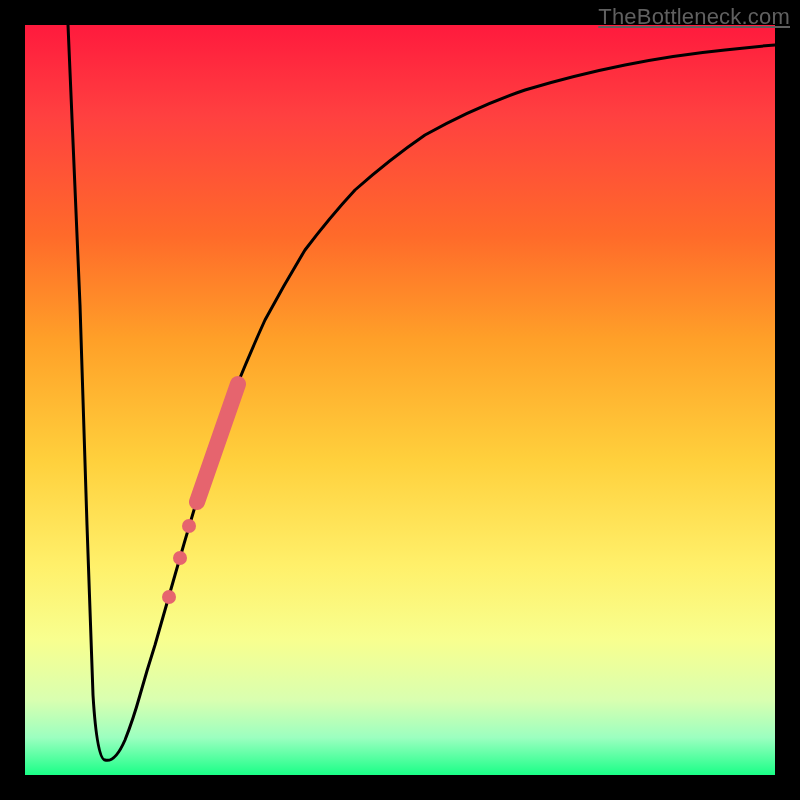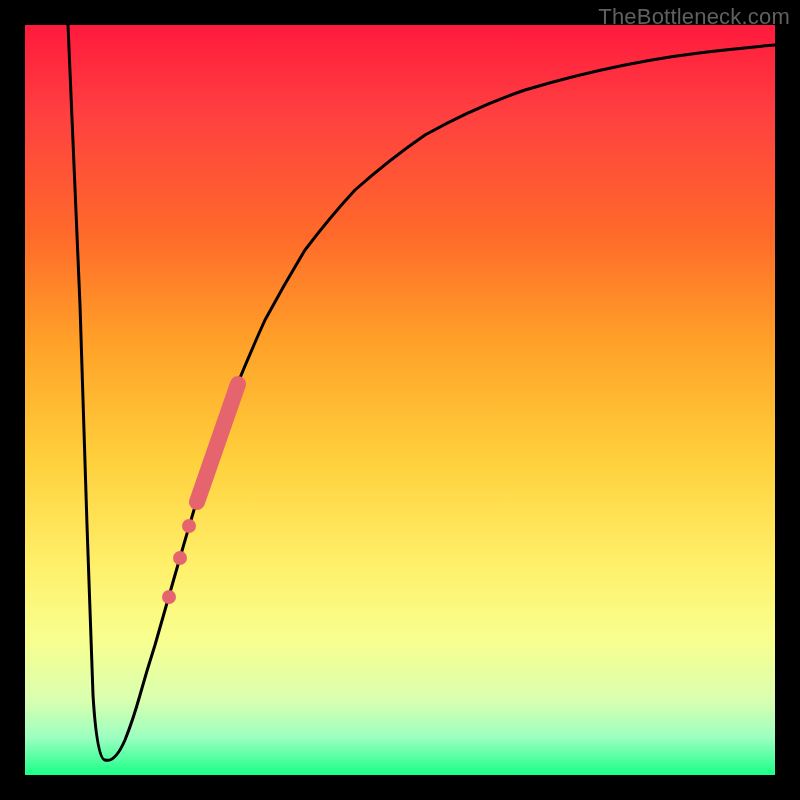--- a/index.html
+++ b/index.html
@@ -45,20 +45,21 @@
   }
   .watermark {
     position: absolute;
     top: 4px;
     right: 10px;
     color: #606060;
     font-size: 22px;
     font-weight: 500;
     letter-spacing: 0.2px;
     user-select: none;
+    text-decoration: underline;
   }
 </style>
 </head>
 <body>
 
 <div class="frame">
   <div class="plot-bg"></div>
 
   <svg class="curve" viewBox="0 0 750 750" preserveAspectRatio="none">
     <path d="M 43 0

